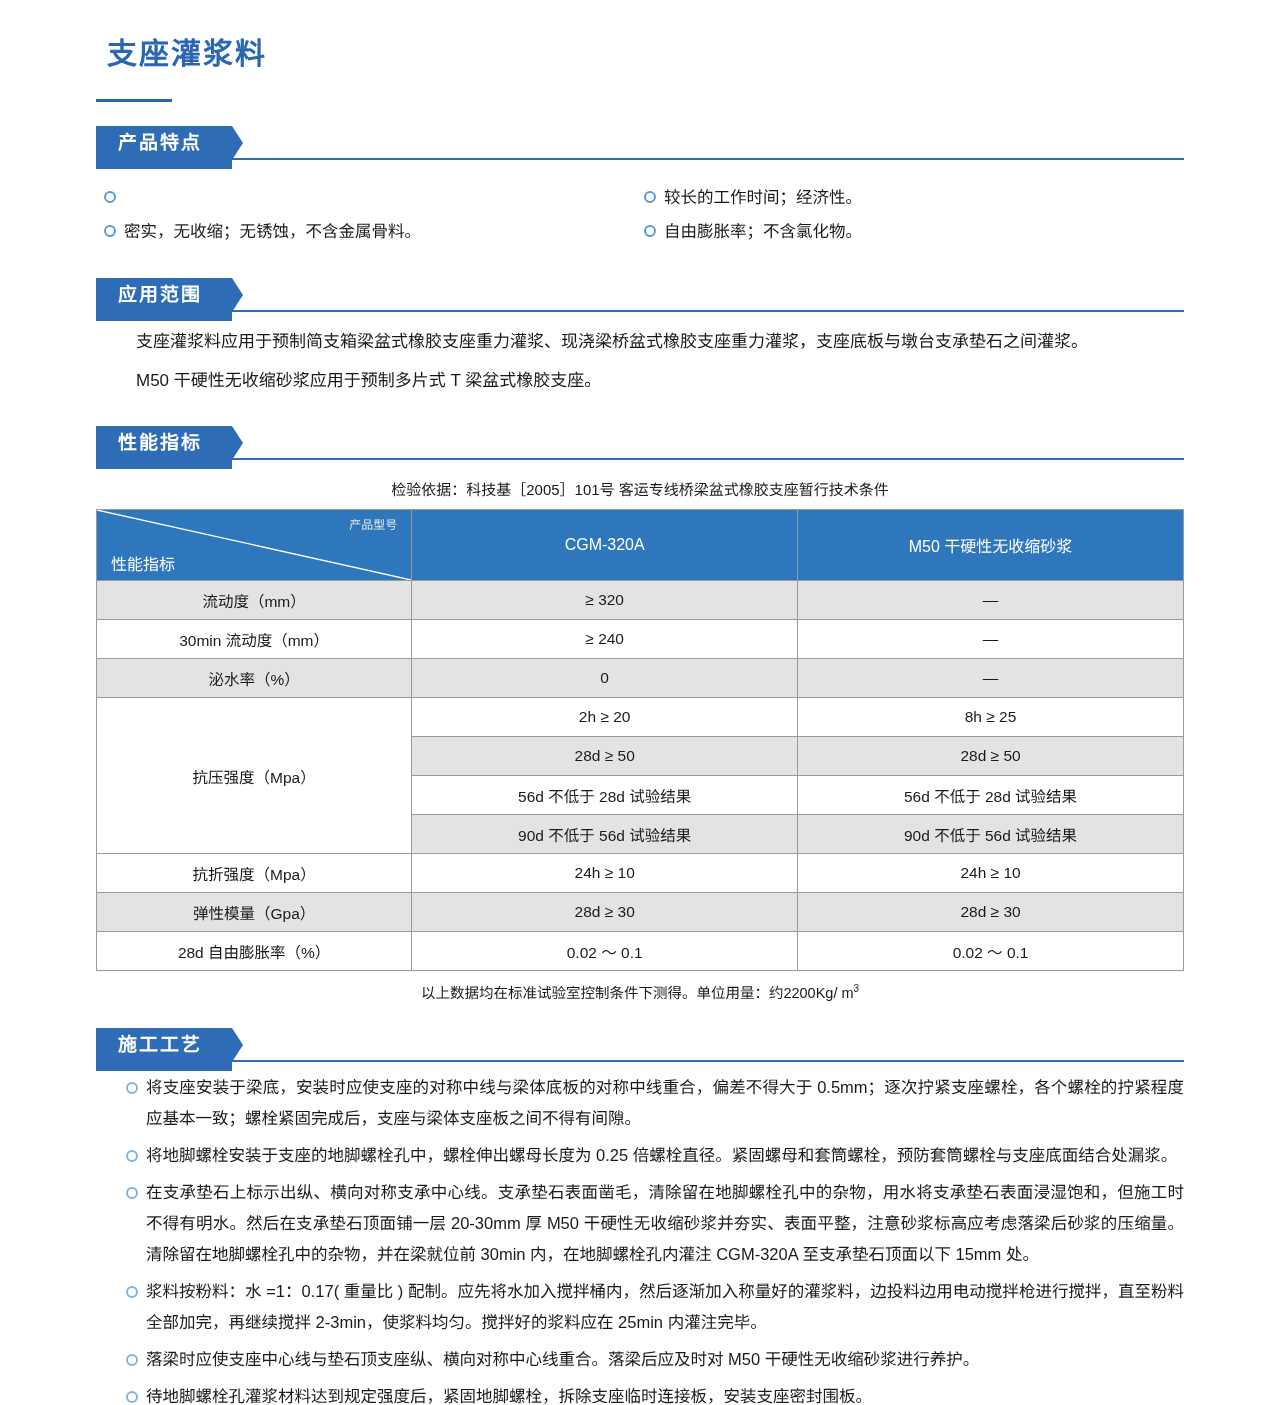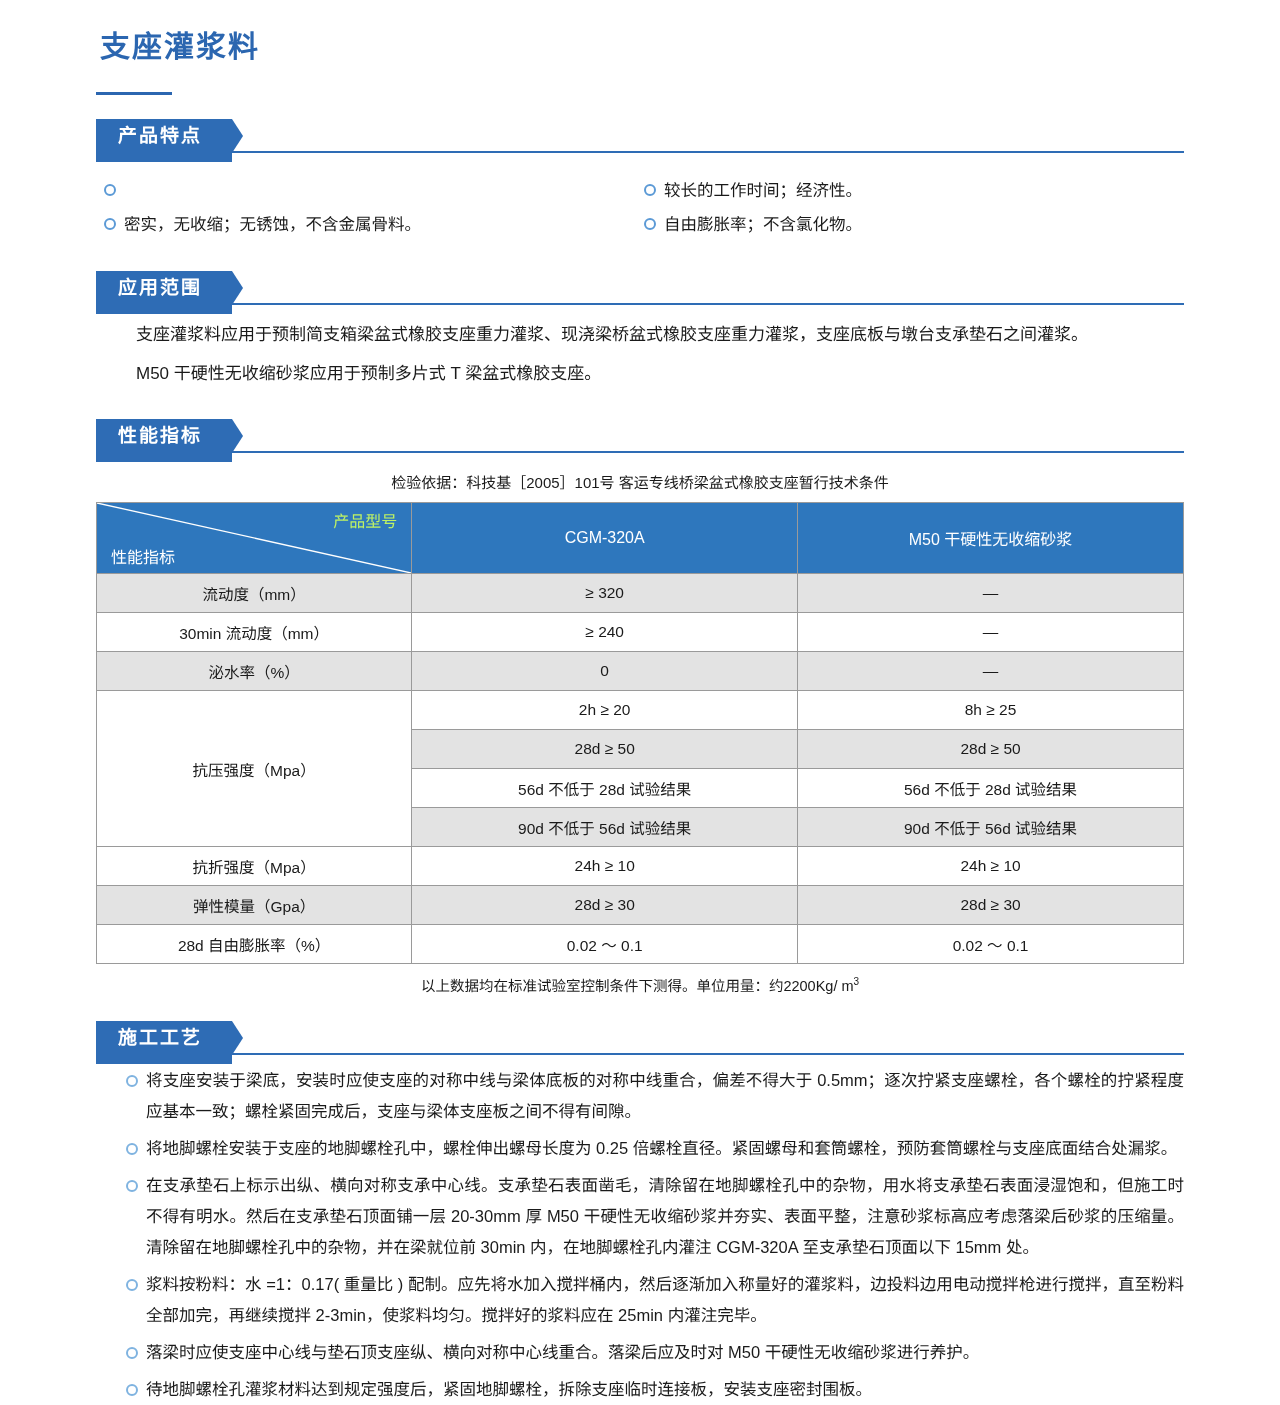--- a/index.html
+++ b/index.html
@@ -22,21 +22,21 @@
     position: relative;
   }
 
   
   .doc-title {
     font-size: 30px;
     font-weight: bold;
     color: #2b66b0;
     letter-spacing: 2px;
     padding-top: 18px;
-    margin: 4px;
+    margin: 11px;
   }
   .title-rule {
     width: 76px;
     height: 3px;
     background: #2b66b0;
     margin-top: 26px;
     margin-bottom: 22px;
   }
 
   
@@ -157,22 +157,22 @@
   }
   .diag .line {
     position: absolute;
     left: 0; top: 0;
     width: 100%; height: 100%;
   }
   .diag .t1 {
     position: absolute;
     right: 14px;
     top: 5px;
-    color: #bef264;
-    font-size: 16px;
+    color: #e5e5e5;
+    font-size: 12px;
   }
   .diag .t2 {
     position: absolute;
     left: 14px;
     bottom: 5px;
     color: #ffffff;
     font-size: 16px;
   }
   .row-grey td { background: #e3e3e3; }
   .row-white td { background: #ffffff; }

